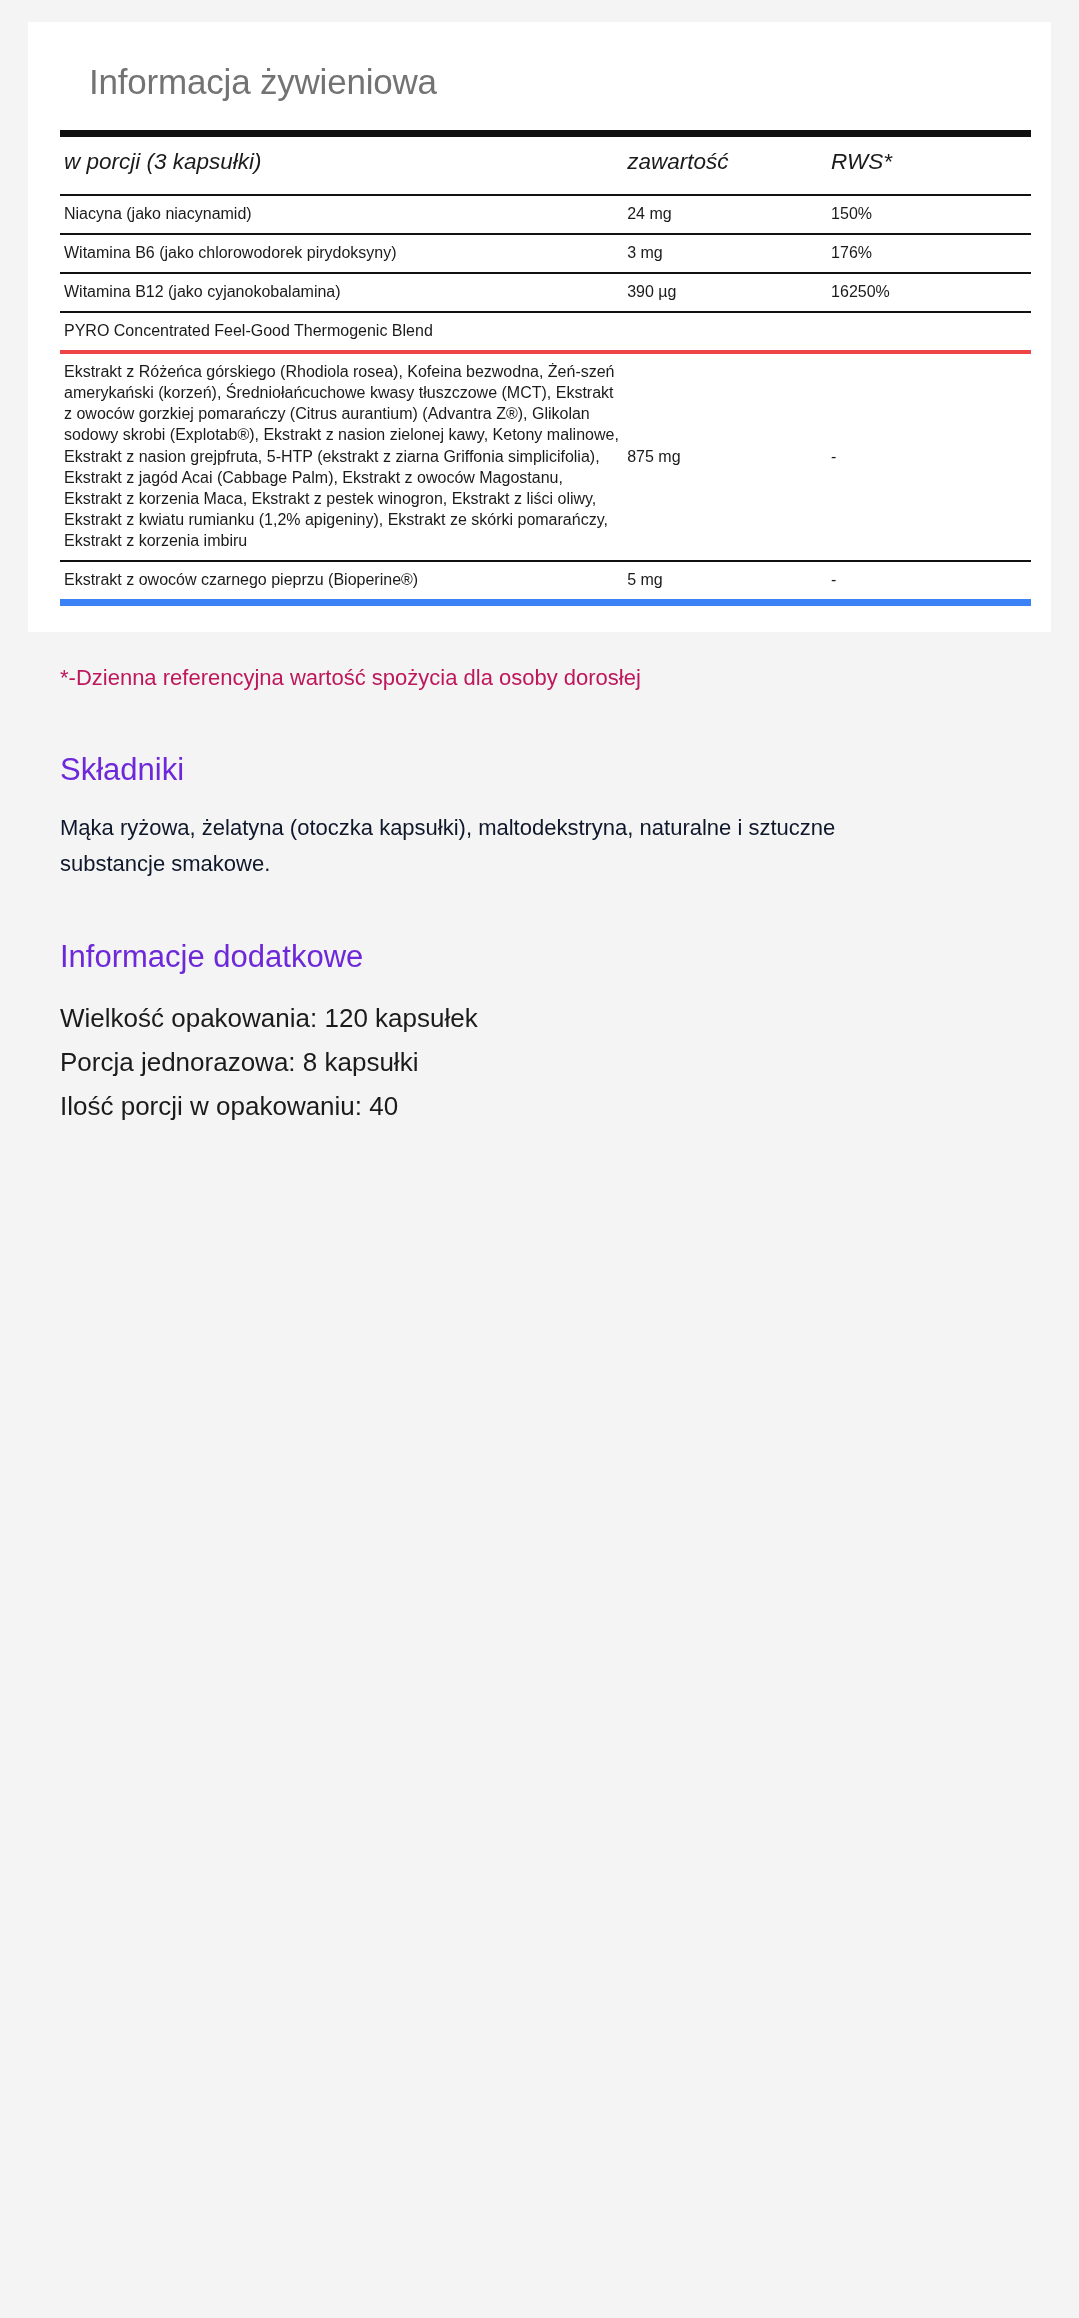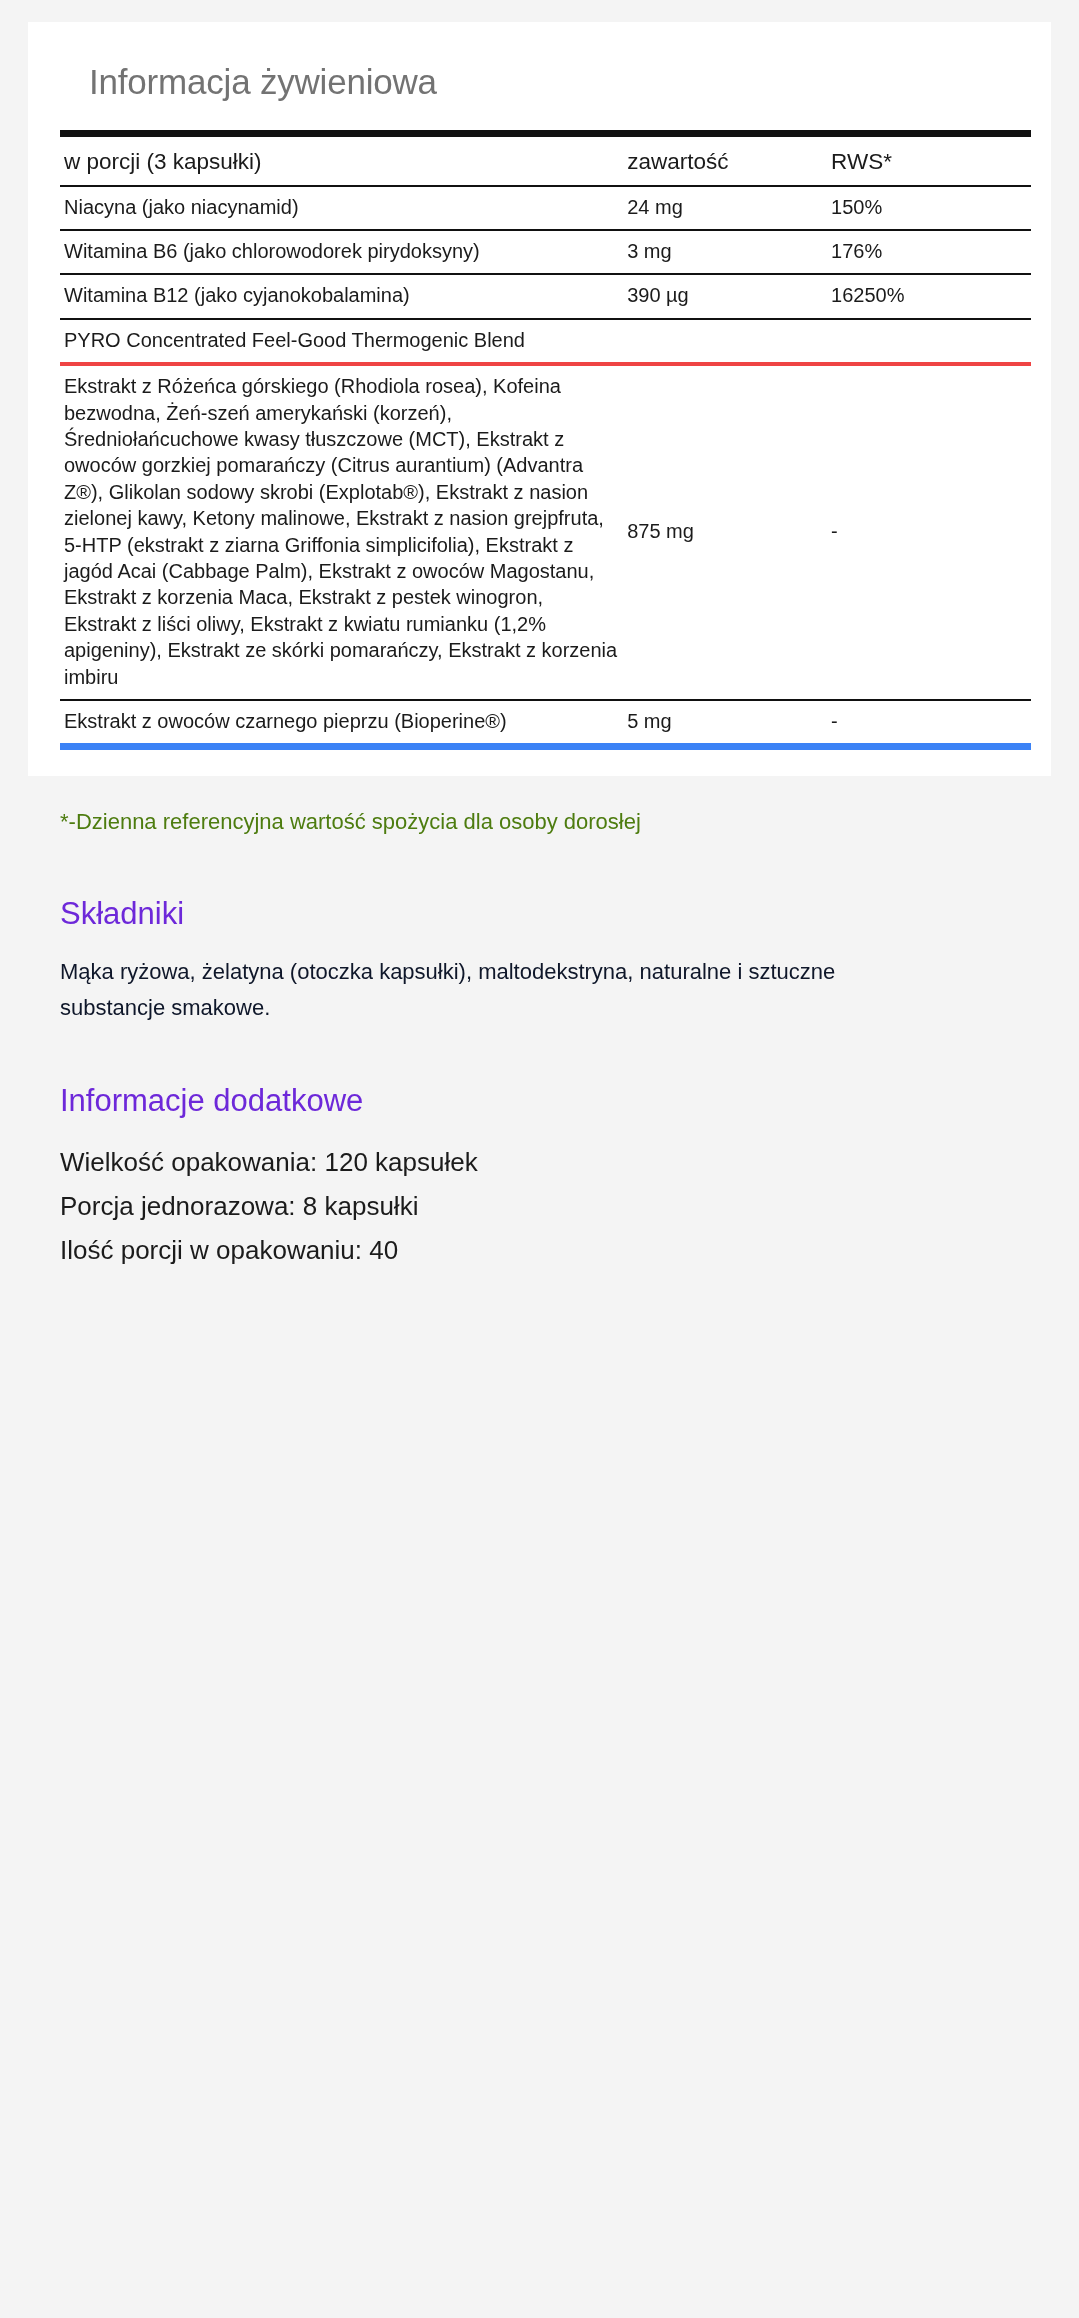--- a/index.html
+++ b/index.html
@@ -44,28 +44,29 @@
   table.nutri col.c-name  { width: 58%; }
   table.nutri col.c-amt   { width: 21%; }
   table.nutri col.c-rws   { width: 21%; }
 
   table.nutri th,
   table.nutri td {
     text-align: left;
     vertical-align: middle;
     padding: 7px 4px 9px 4px;
     font-weight: 400;
-    font-size: 20px;
+    font-size: 16px;
     line-height: 1.32;
     color: #1b1b1b;
   }
   table.nutri thead th {
     font-size: 22.5px;
     padding-top: 10px;
-    padding-bottom: 8px;
+    padding-bottom: 17px;
+    font-style: italic;
   }
   
   thead tr.head-row th {
     border-top: 7px solid #111;
     border-bottom: 2px solid #111;
   }
   tbody tr td {
     border-bottom: 2px solid #111;
   }
   tbody tr.blend-head td {
@@ -86,21 +87,21 @@
   
   .below {
     padding: 0 28px;
     box-sizing: border-box;
   }
   .footnote {
     font-size: 22px;
     line-height: 1.45;
     margin: 30px 0 0 32px;
     max-width: 790px;
-    color: #4d7c0f;
+    color: #be185d;
   }
   .section {
     margin: 0 0 0 32px;
     max-width: 800px;
   }
   .section-title {
     font-size: 31px;
     font-weight: 400;
     color: #6d28d9;
     margin: 58px 0 22px 0;

